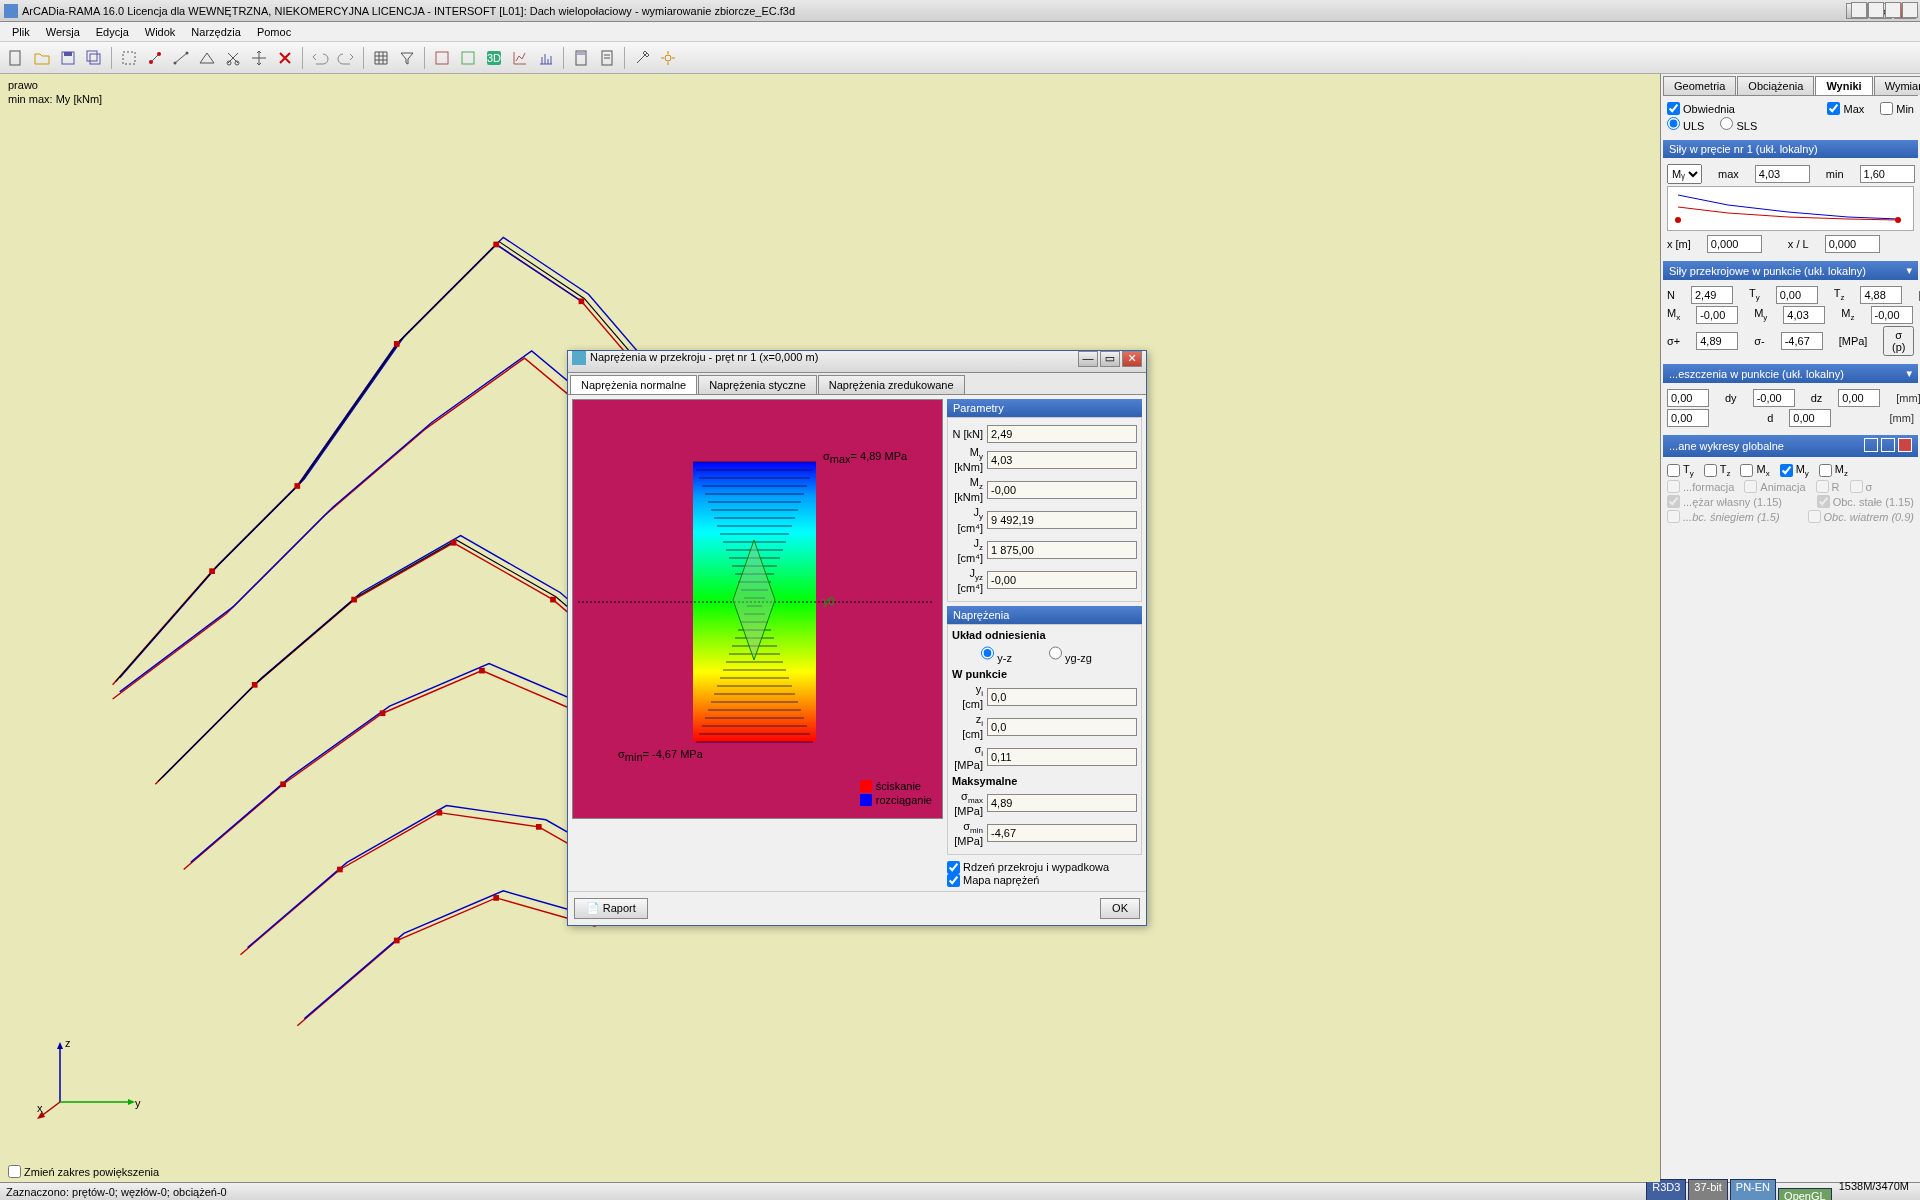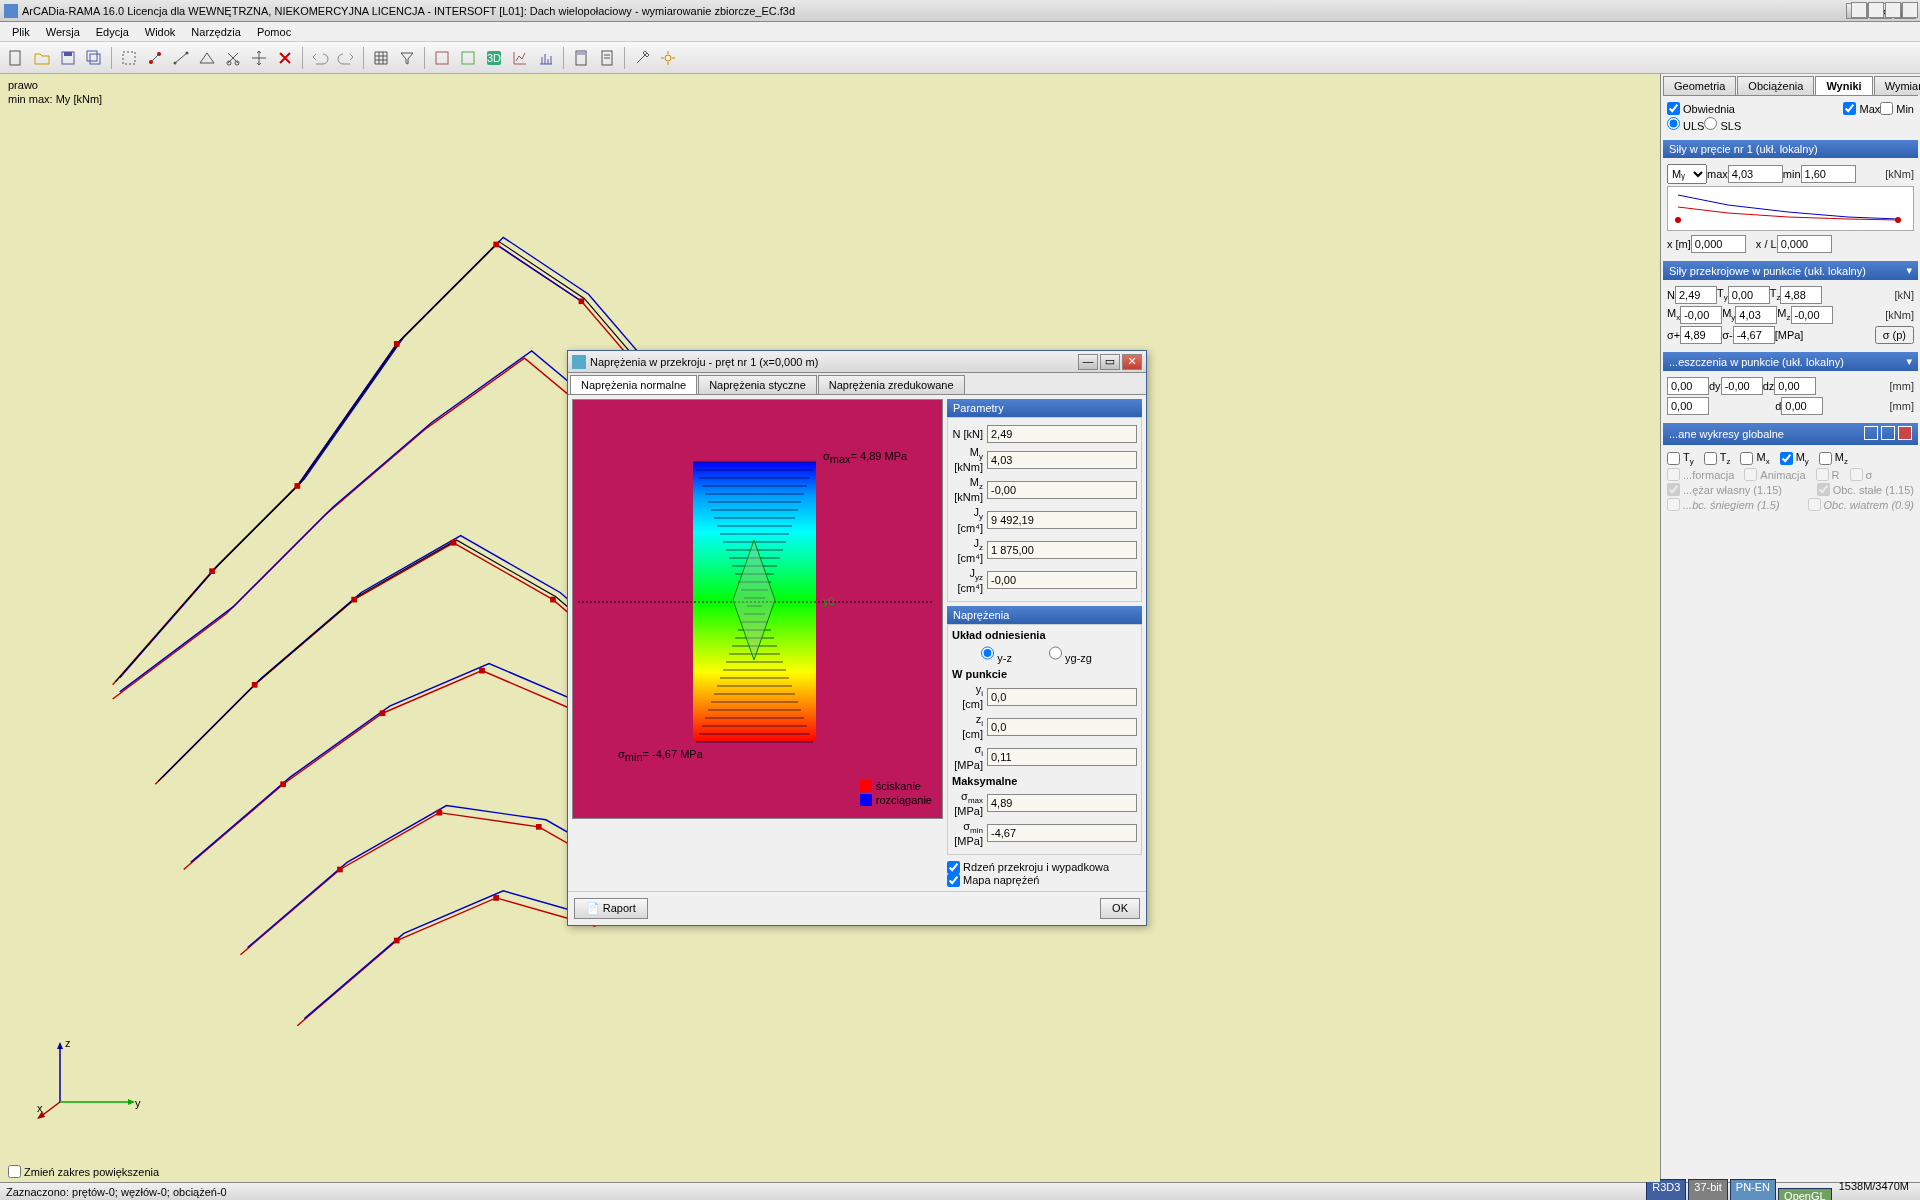--- a/index.html
+++ b/index.html
@@ -22,34 +22,34 @@
 .slider-row { display: flex; align-items: center; gap: 6px; margin-bottom: 4px; }
 .slider-row label { font-size: 11px; }
 .slider-row input[type=range] { flex: 1; }
 .right-panel { width: 260px; background: #f0f0f0; border-left: 1px solid #888; overflow-y: auto; padding: 2px; }
 .tabs { display: flex; border-bottom: 1px solid #888; }
 .tab { padding: 3px 10px; background: linear-gradient(to bottom, #f0f0f0, #d8d8d8); border: 1px solid #888; border-bottom: none; margin-right: 1px; cursor: pointer; font-size: 11px; }
 .tab.active { background: #fff; font-weight: bold; }
 .panel-section { margin-top: 2px; }
 .section-header { background: linear-gradient(to bottom, #5080d0, #3060b0); color: #fff; padding: 3px 6px; font-size: 11px; display: flex; align-items: center; justify-content: space-between; }
 .section-body { background: #f0f0f0; padding: 4px; }
-.row { display: flex; align-items: center; gap: 0; margin: 2px 0; }
+.row { display: flex; align-items: center; gap: 16px; margin: 2px 0; }
 .row label { white-space: nowrap; }
 .row input[type=text] { width: 42px; height: 18px; border: 1px solid #888; padding: 1px 3px; font-size: 11px; background: #fff; }
 .row input[type=text].wide { width: 55px; }
 .unit { margin-left: auto; color: #333; }
 .chk { display: flex; align-items: center; gap: 3px; }
 .statusbar { height: 18px; background: linear-gradient(to bottom, #f0f0f0, #d8d8d8); border-top: 1px solid #888; display: flex; align-items: center; padding: 0 6px; font-size: 11px; }
 .statusbar .right { margin-left: auto; display: flex; gap: 2px; }
 .statusbar .badge { background: #4060a0; color: #fff; padding: 1px 5px; border: 1px solid #203060; }
 .statusbar .badge.b2 { background: #808080; }
 .statusbar .badge.b3 { background: #6090c0; }
 .statusbar .badge.b4 { background: #70a060; margin-top: 9px; }
 .dialog { position: absolute; left: 567px; top: 350px; width: 580px; background: #f0f0f0; border: 1px solid #4060a0; box-shadow: 2px 2px 8px rgba(0,0,0,0.3); }
-.dialog .dlg-title { height: 22px; background: linear-gradient(to bottom, #f0f0f0, #d8d8d8); display: flex; align-items: center; padding: 0 4px; border-bottom: 1px solid #888; }
+.dialog .dlg-title { height: 22px; background: linear-gradient(to bottom, #f0f0f0, #d8d8d8); display: flex; padding: 0 4px; border-bottom: 1px solid #888; }
 .dialog .dlg-title .icon { width: 14px; height: 14px; margin-right: 4px; }
 .dialog .dlg-title .t { flex: 1; }
 .dialog .dlg-title .wbtn { width: 20px; height: 16px; background: linear-gradient(to bottom, #f0f0f0, #c0c0c0); border: 1px solid #888; margin-left: 2px; text-align: center; cursor: pointer; }
 .dialog .dlg-title .wbtn.close { background: linear-gradient(to bottom, #e07060, #c04030); color: #fff; }
 .dialog .dlg-tabs { display: flex; padding: 2px 2px 0 2px; border-bottom: 1px solid #888; background: #e8e8e8; }
 .dialog .dlg-tab { padding: 3px 10px; background: linear-gradient(to bottom, #f0f0f0, #d8d8d8); border: 1px solid #888; border-bottom: none; margin-right: 1px; cursor: pointer; }
 .dialog .dlg-tab.active { background: #fff; }
 .dialog .dlg-body { display: flex; padding: 4px; gap: 4px; }
 .dialog .stress-view { flex: 1; background: #be185d; border: 1px solid #888; height: 420px; position: relative; }
 .dialog .param-col { width: 195px; }

